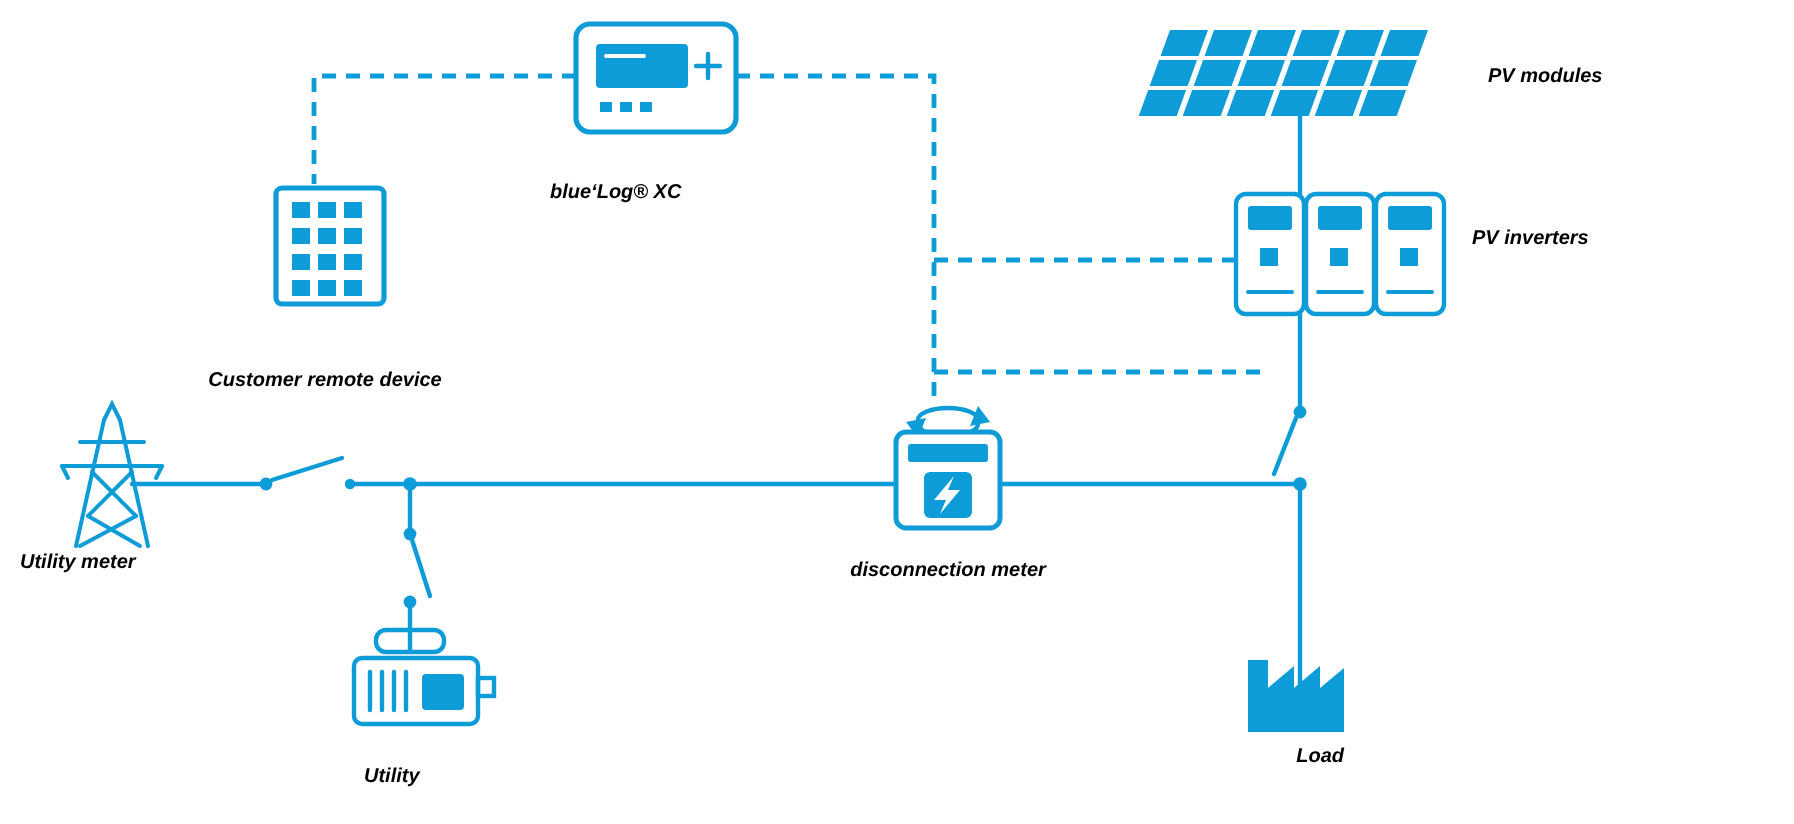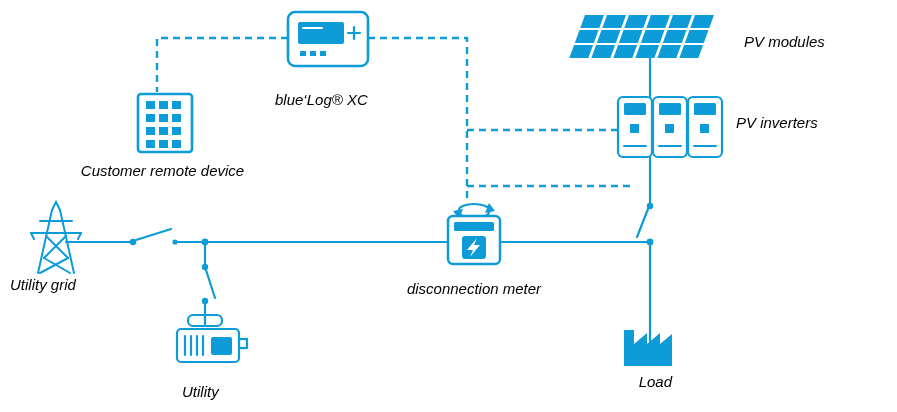--- a/index.html
+++ b/index.html
@@ -13,28 +13,28 @@
     width:897px;height:412px;
     background:var(--background);
     overflow:hidden;
     font-family:"Liberation Sans",sans-serif;
   }
   .stage svg{position:absolute;left:0;top:0;color:var(--accent);}
   .label{
     position:absolute;
     font-family:"Liberation Sans",sans-serif;
     font-style:italic;
-    font-weight:400;
-    font-size:15px;
+    font-weight:700;
+    font-size:10px;
     color:var(--label);
     white-space:nowrap;
     line-height:1.25;
   }
   .label.centered{text-align:center;}
-  .label .line{white-space:nowrap;}
+  .label .line{white-space:nowrap;margin-top:23px;}
   #lbl-backup{word-spacing:2px;}
 </style>
 </head>
 <body>
 
 <div class="stage">
 
   <svg width="897" height="412" viewBox="0 0 897 412">
 
     <g stroke="currentColor" stroke-width="2.2" fill="none" stroke-linecap="round">
@@ -177,21 +177,21 @@
       <rect x="694" y="103" width="22" height="12" rx="1.5" fill="currentColor" stroke="none"></rect>
       <rect x="700" y="124" width="9" height="9" fill="currentColor" stroke="none"></rect>
       <line x1="694" y1="146" x2="716" y2="146" stroke-width="2"></line>
     </g>
 
     <g fill="currentColor">
       <path d="M624,366 L624,330 L634,330 L634,344 L647,333 L647,344 L660,333 L660,344 L672,334 L672,366 Z"></path>
     </g>
   </svg>
 
-  <div class="label" style="left:10px;top:276px;">Utility grid</div>
+  <div class="label" style="left:10px;top:276px;">Utility meter</div>
 
   <div class="label" style="left:182px;top:383px;">Utility</div>
 
   <div class="label centered" style="left:55px;top:162px;width:215px;">
     <div class="line">Customer remote device</div>
   </div>
 
   <div class="label" style="left:275px;top:91px;">blue‘Log® XC</div>
 
   <div class="label" style="left:744px;top:33px;">PV modules</div>

